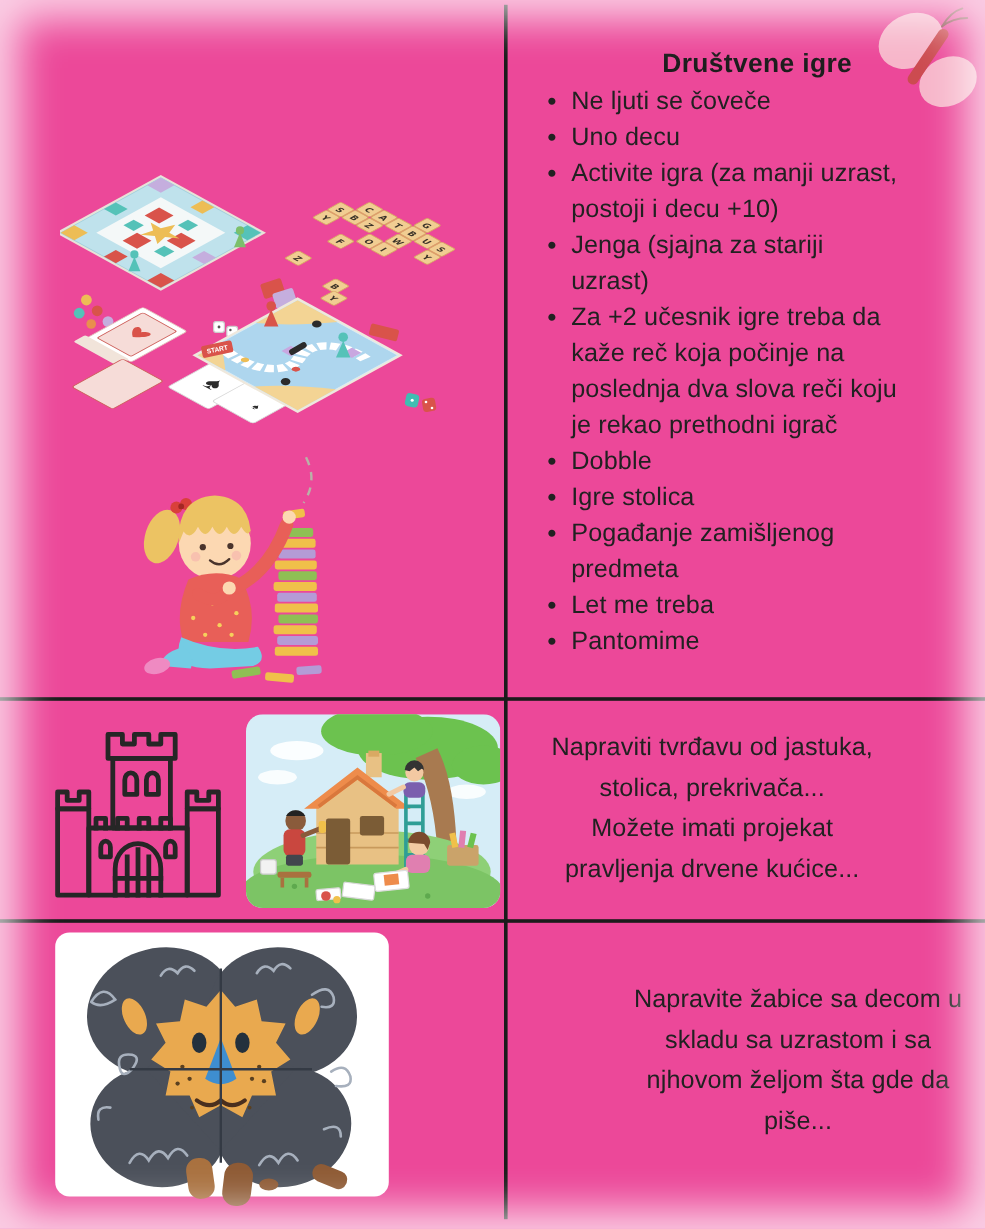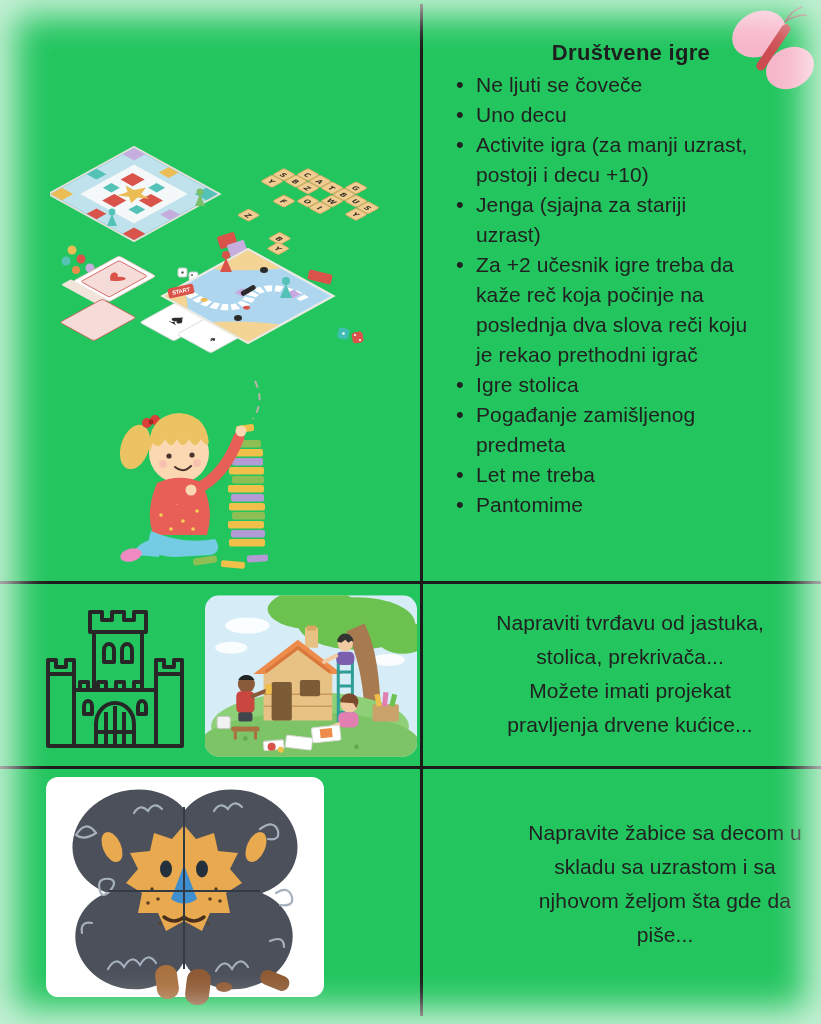--- a/index.html
+++ b/index.html
@@ -1,38 +1,38 @@
 <!DOCTYPE html>
 <html><head>
 <meta charset="utf-8">
 <style>
   * { margin:0; padding:0; box-sizing:border-box; }
   html,body { width:821px; background:#fff; font-family:"Liberation Sans","DejaVu Sans",sans-serif; }
   .sheet {
     position:relative; width:821px; height:1024px;
-    background:#22c55e; overflow:hidden;
+    background:#ec4899; overflow:hidden;
   }
   .sheet::after {
     content:""; position:absolute; inset:0; pointer-events:none;
     box-shadow: inset 0 0 34px 16px rgba(255,255,255,0.75);
   }
   .v-line { position:absolute; left:420px; top:4px; width:3px; height:1012px; background:#1b1b1b; }
   .h-line { position:absolute; left:0; width:821px; height:3px; background:#1b1b1b; }
   .h-line.one { top:581px; }
   .h-line.two { top:766px; }
 
   .cell { position:absolute; color:#212121; }
   .cell-games { left:423px; top:0; width:398px; height:581px; padding:40px 12px 0 30px; }
   .games-title { text-align:center; font-size:22px; font-weight:700; letter-spacing:.3px; color:#1d1d1d; margin-bottom:4px; }
   ul.games-list { list-style:none; font-size:21px; line-height:30px; margin-top:0; }
   ul.games-list li { position:relative; padding-left:23px; white-space:pre-line; letter-spacing:.1px; }
   ul.games-list li::before { content:"\2022"; position:absolute; left:3px; top:0; font-size:22px; }
 
   .cell-fortress { left:423px; top:584px; width:341px; height:180px;
-    display:flex; align-items:center; justify-content:flex-end; }
+    display:flex; align-items:center; justify-content:center; }
   .cell-fortune  { left:423px; top:769px; width:398px; height:255px;
     display:flex; align-items:center; justify-content:center; padding-bottom:26px;margin-left:43px; }
   .para { text-align:center; font-size:21px; line-height:34px; white-space:pre-line; letter-spacing:.1px; }
 
   .ill { position:absolute; }
   #ill-board      { left:50px;  top:122px; width:360px; height:242px; }
   #ill-girl       { left:95px;  top:363px; width:240px; height:216px; }
   #ill-castle     { left:30px;  top:602px; width:170px; height:152px; }
   #ill-playhouse  { left:205px; top:592px; width:212px; height:168px; }
   #ill-fortune    { left:38px;  top:773px; width:295px; height:237px; }
@@ -55,20 +55,21 @@
       <li>Ne ljuti se čoveče</li>
       <li>Uno decu</li>
       <li>Activite igra (za manji uzrast,
 postoji i decu +10)</li>
       <li>Jenga (sjajna za stariji
 uzrast)</li>
       <li>Za +2 učesnik igre treba da
 kaže reč koja počinje na
 poslednja dva slova reči koju
 je rekao prethodni igrač</li>
+      <li>Dobble</li>
       <li>Igre stolica</li>
       <li>Pogađanje zamišljenog
 predmeta</li>
       <li>Let me treba</li>
       <li>Pantomime</li>
     </ul>
   </div>
 
   <div class="cell cell-fortress">
     <div class="para">Napraviti tvrđavu od jastuka,

